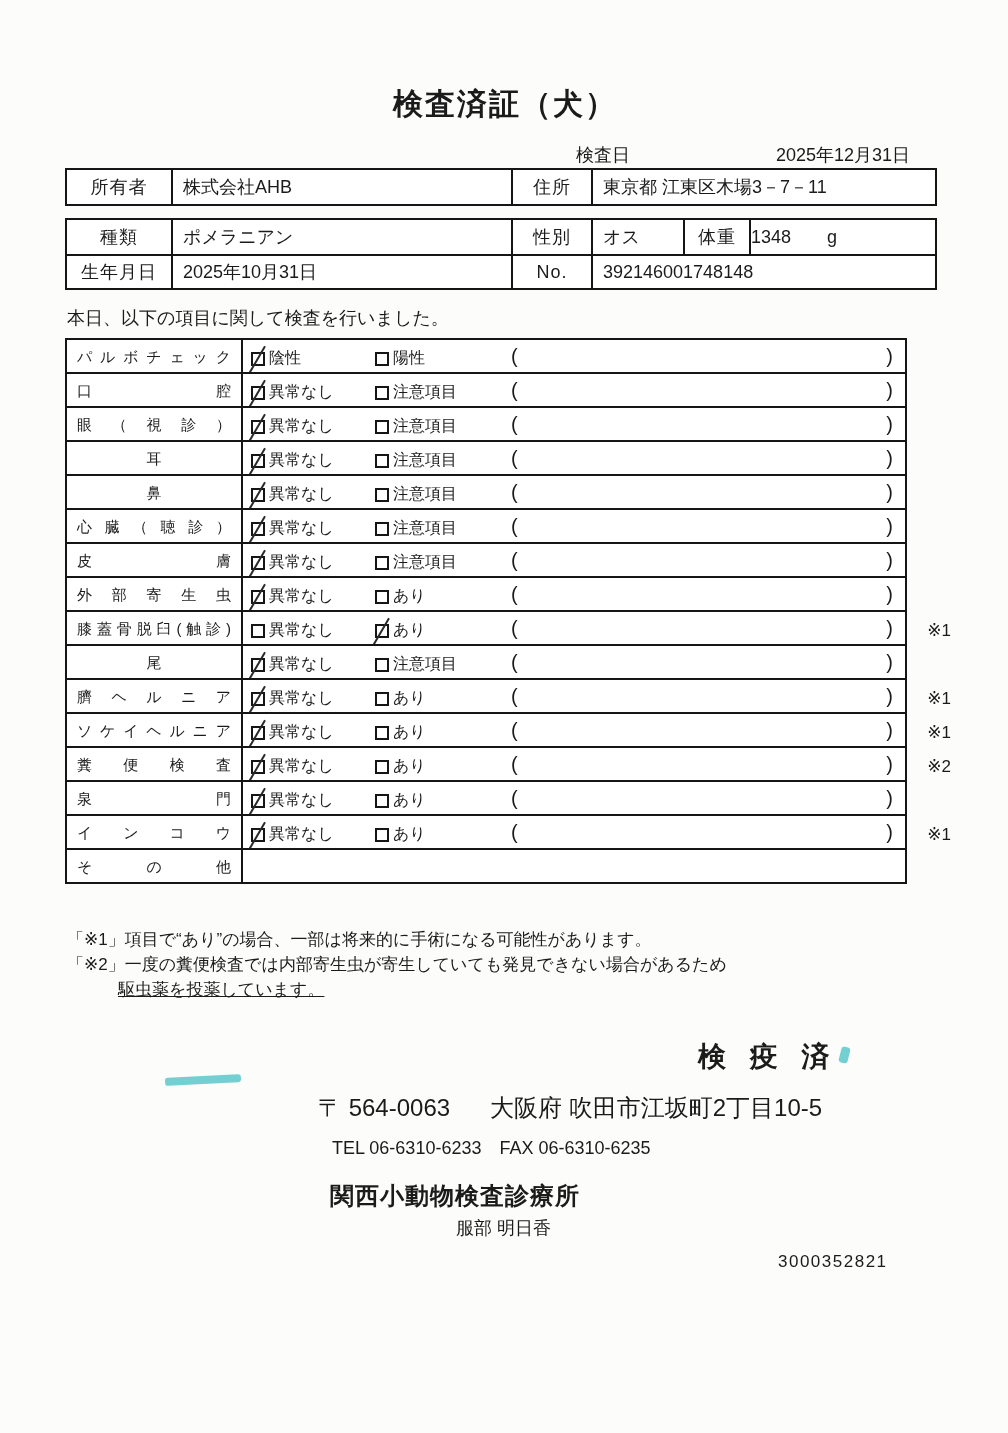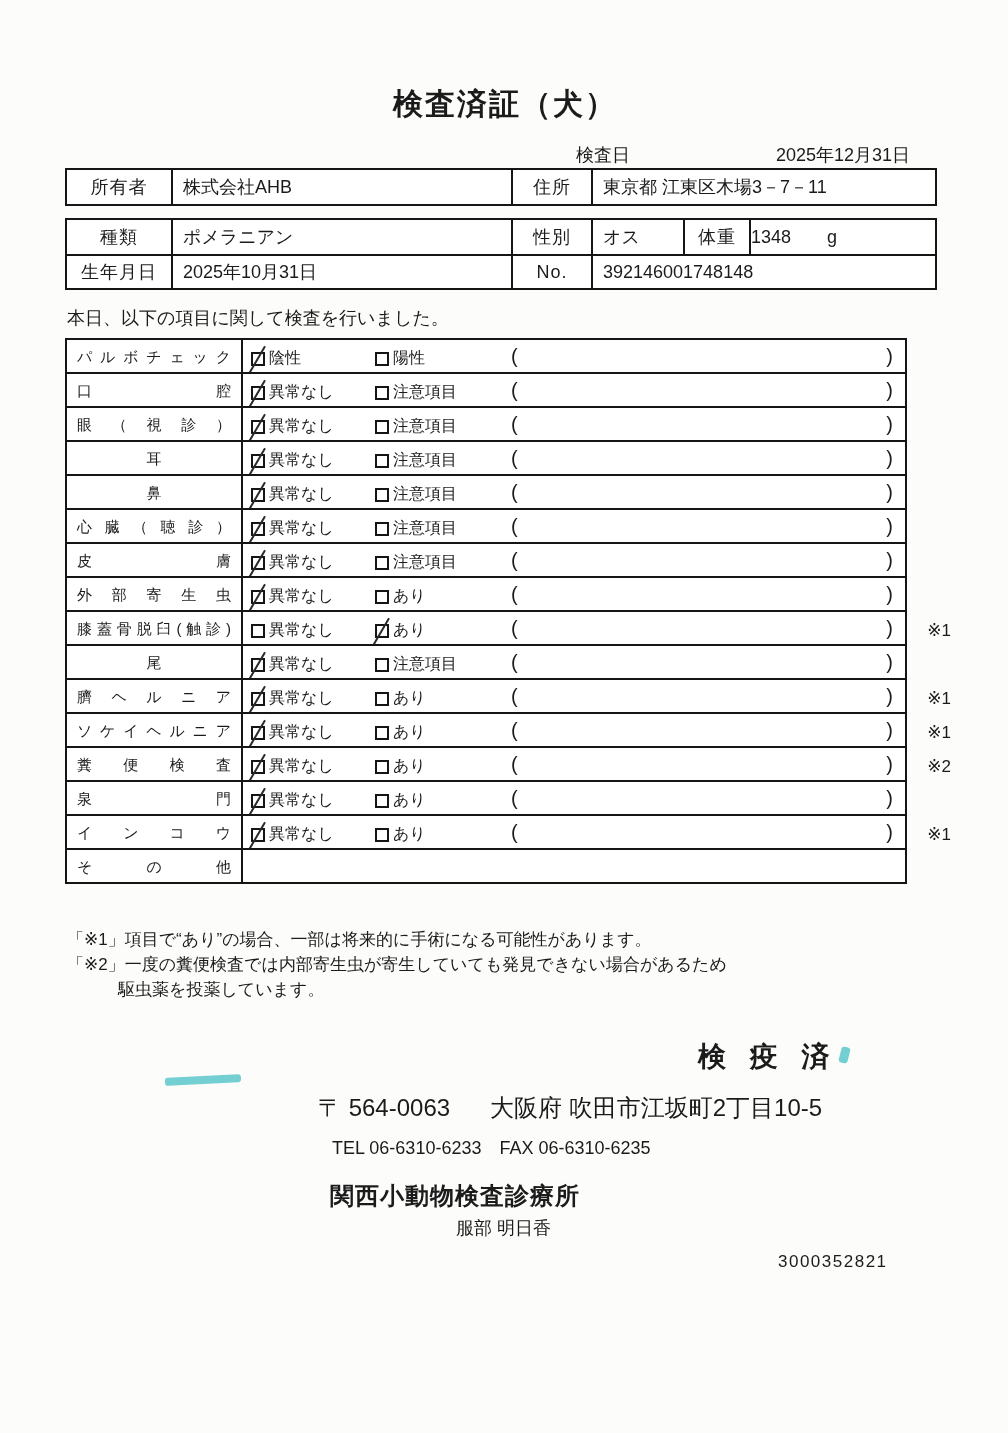--- a/index.html
+++ b/index.html
@@ -39,21 +39,21 @@
   .opt { position:absolute; top:8px; display:flex; align-items:center; font-size:16px; }
   .opt1 { left:8px; } .opt2 { left:132px; }
   .checkbox { width:14px; height:14px; border:2px solid #151515; margin-right:4px; position:relative; flex:0 0 auto; }
   .checkbox.checked::after { content:""; position:absolute; left:3px; top:-10px; width:2px; height:32px;
                              background:#2a2a2a; transform:rotate(30deg); }
   .paren-open  { position:absolute; left:268px; top:5px; font-size:20px; }
   .paren-close { position:absolute; right:12px; top:5px; font-size:20px; }
   .note { position:absolute; right:-46px; top:8px; font-size:17px; white-space:nowrap; }
 
   .footnote { position:absolute; left:67px; font-size:17px; }
-  .f1 { top:928px; } .f2 { top:953px; } .f3 { top:978px; left:118px; }
+  .f1 { top:928px; } .f2 { top:953px; } .f3 { top:978px; left:118px;text-decoration:underline; }
 
   .disclaimer { position:absolute; top:1008px; left:67px; font-size:18px; font-weight:700; line-height:27px; }
 
   .stamp { position:absolute; top:1038px; left:698px; font-size:28px; font-weight:700; letter-spacing:8px; }
 
   .clinic-postal-line { position:absolute; top:1092px; left:318px; display:flex; gap:40px; font-size:24px; }
   .clinic-tel  { position:absolute; top:1136px; left:332px; font-size:18px; }
   .clinic-name { position:absolute; top:1180px; left:330px; font-size:24px; font-weight:600; letter-spacing:1px; }
   .clinic-person { position:absolute; top:1216px; left:456px; font-size:18px; }
   .serial { position:absolute; top:1252px; left:778px; font-size:17px; letter-spacing:1.5px; }

